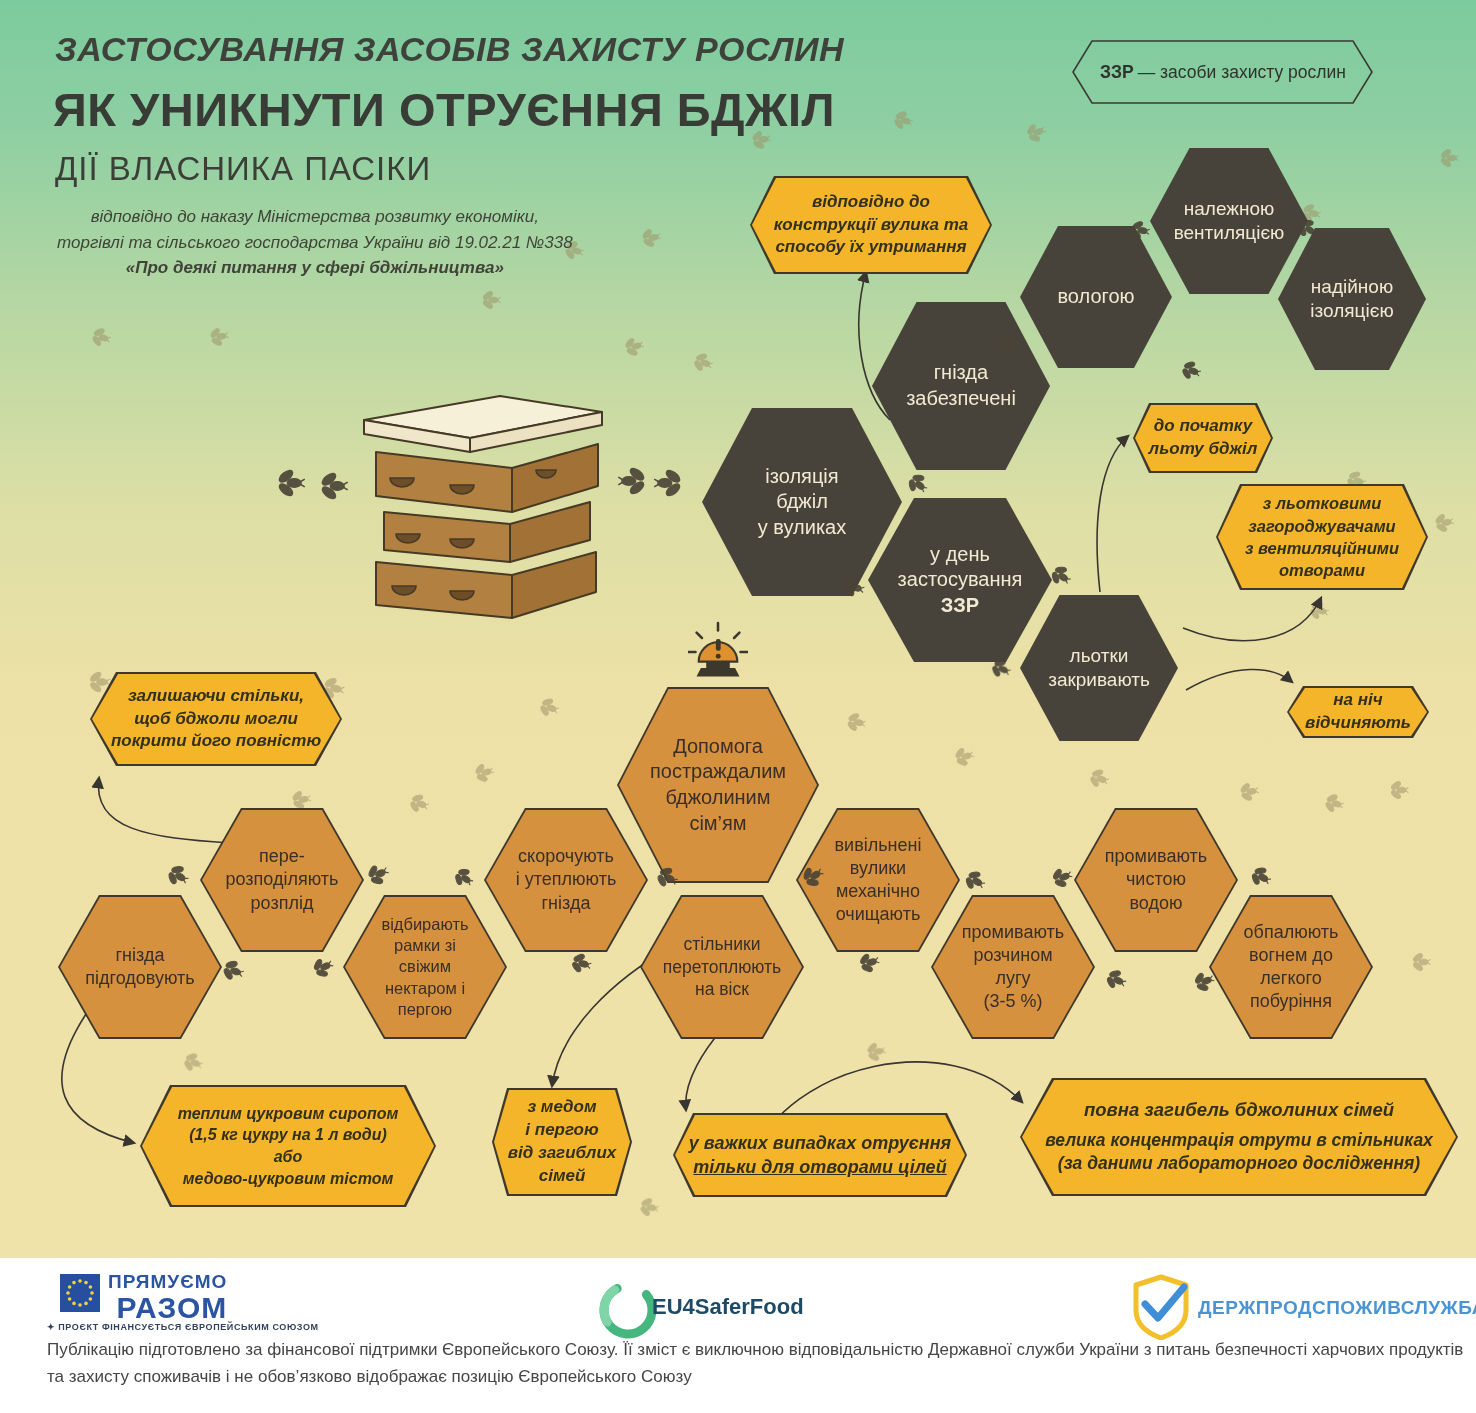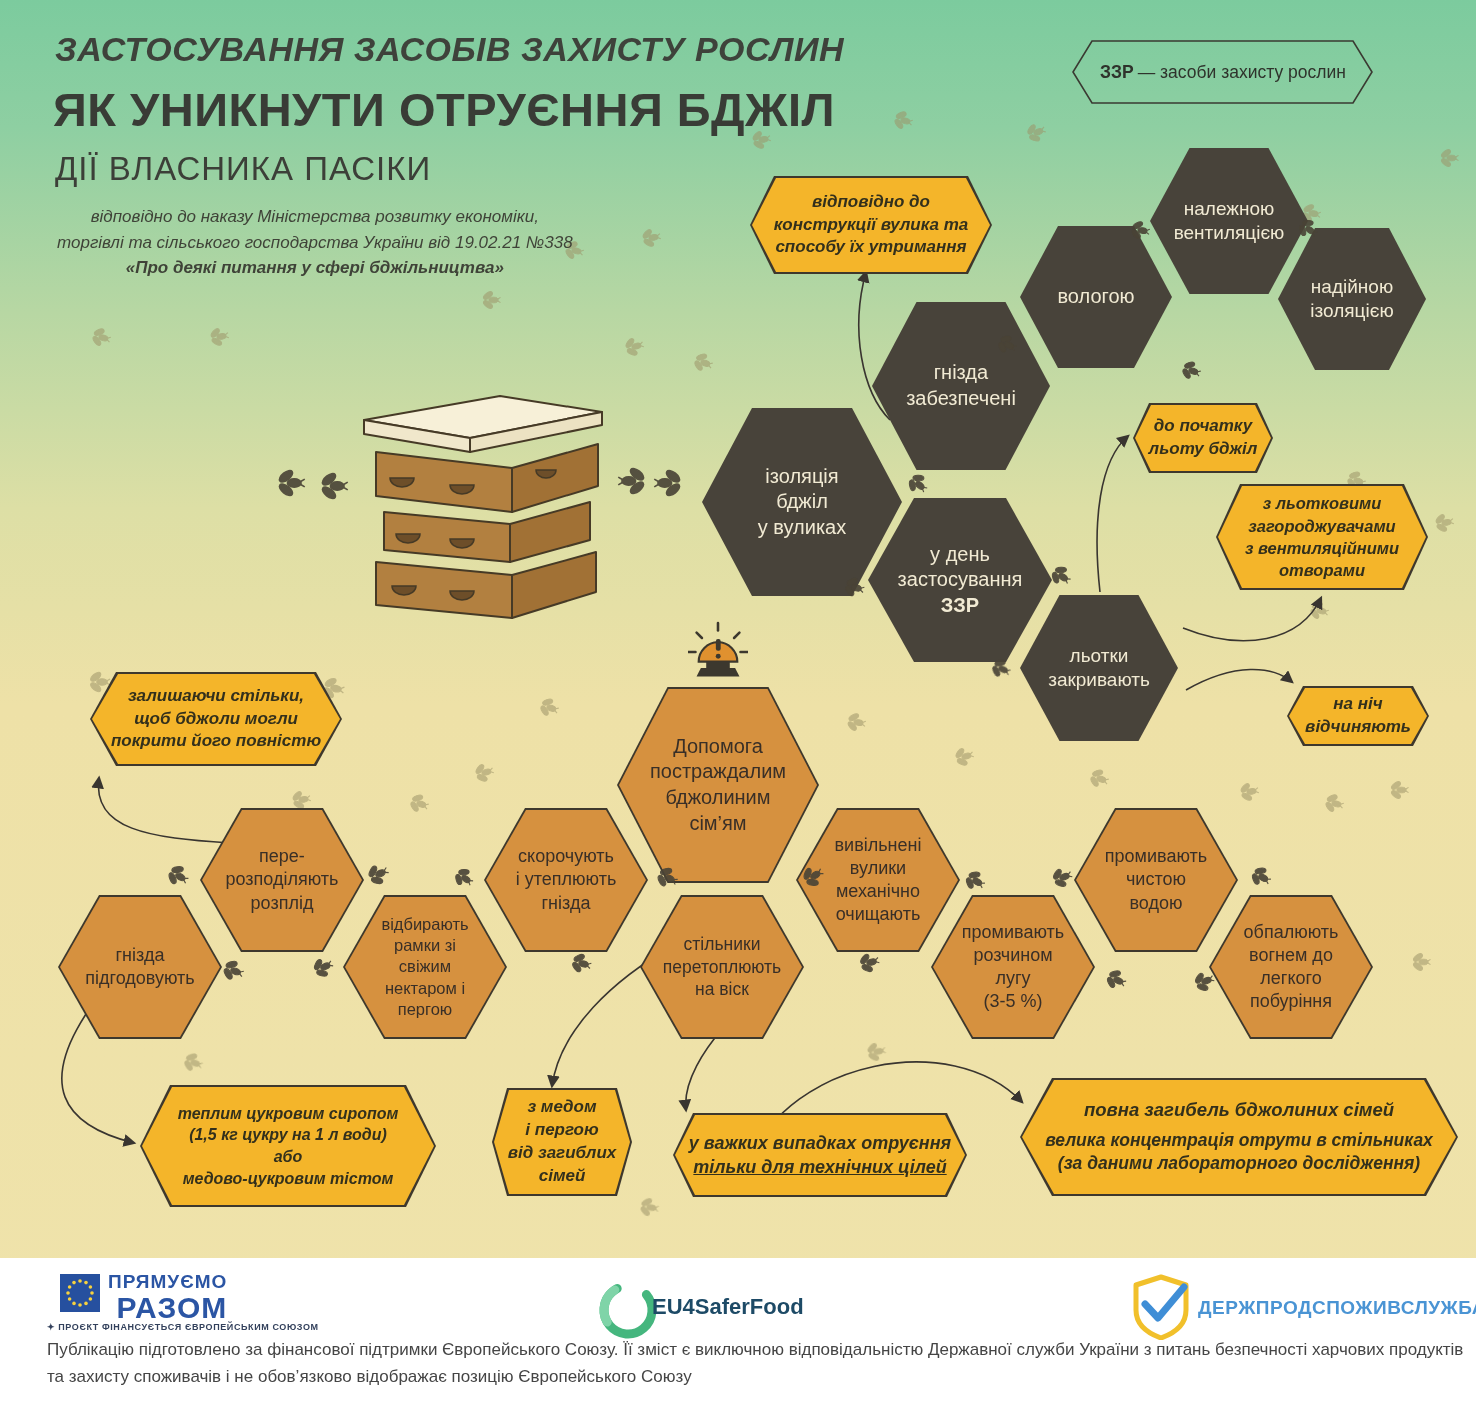--- a/index.html
+++ b/index.html
@@ -316,21 +316,21 @@
   </div>
   <div class="co" style="left:1216px;top:484px;width:212px;height:106px;--p:24px">
     <div class="hb coclip"></div>
     <div class="coin coclip">
         <span class="cotext" style="font-size:16.5px">з льотковими
 загороджувачами
 з вентиляційними
 отворами</span>
       </div>
   </div>
-  <div class="co" style="left:1287px;top:686px;width:142px;height:60px;--p:16px">
+  <div class="co" style="left:1287px;top:686px;width:142px;height:52px;--p:16px">
     <div class="hb coclip"></div>
     <div class="coin coclip">
         <span class="cotext">на ніч
 відчиняють</span>
       </div>
   </div>
   <div class="co" style="left:90px;top:672px;width:252px;height:94px;--p:26px">
     <div class="hb coclip"></div>
     <div class="coin coclip">
         <span class="cotext">залишаючи стільки,
@@ -353,21 +353,21 @@
         <span class="cotext">з медом
 і пергою
 від загиблих
 сімей</span>
       </div>
   </div>
   <div class="co" style="left:673px;top:1113px;width:294px;height:84px;--p:20px">
     <div class="hb coclip"></div>
     <div class="coin coclip">
       <span class="cotext" style="font-size:18px">у важких випадках отруєння</span>
-      <span class="cotext underl" style="font-size:18px">тільки для технічних цілей</span>
+      <span class="cotext underl" style="font-size:18px">тільки для отворами цілей</span>
     </div>
   </div>
   <div class="co" style="left:1020px;top:1078px;width:438px;height:118px;--p:32px">
     <div class="hb coclip"></div>
     <div class="coin coclip">
       <span class="cotext" style="font-size:18.5px">повна загибель бджолиних сімей</span>
       <span class="cotext" style="font-size:17.5px;margin-top:6px">велика концентрація отрути в стільниках
 (за даними лабораторного дослідження)</span>
     </div>
   </div>

